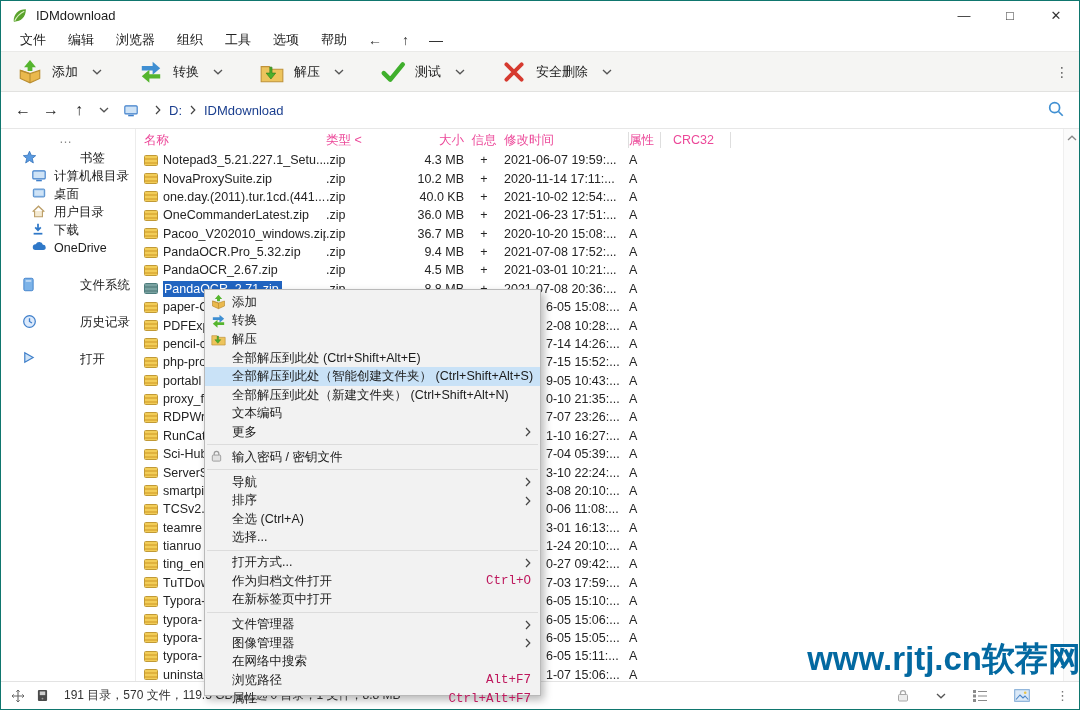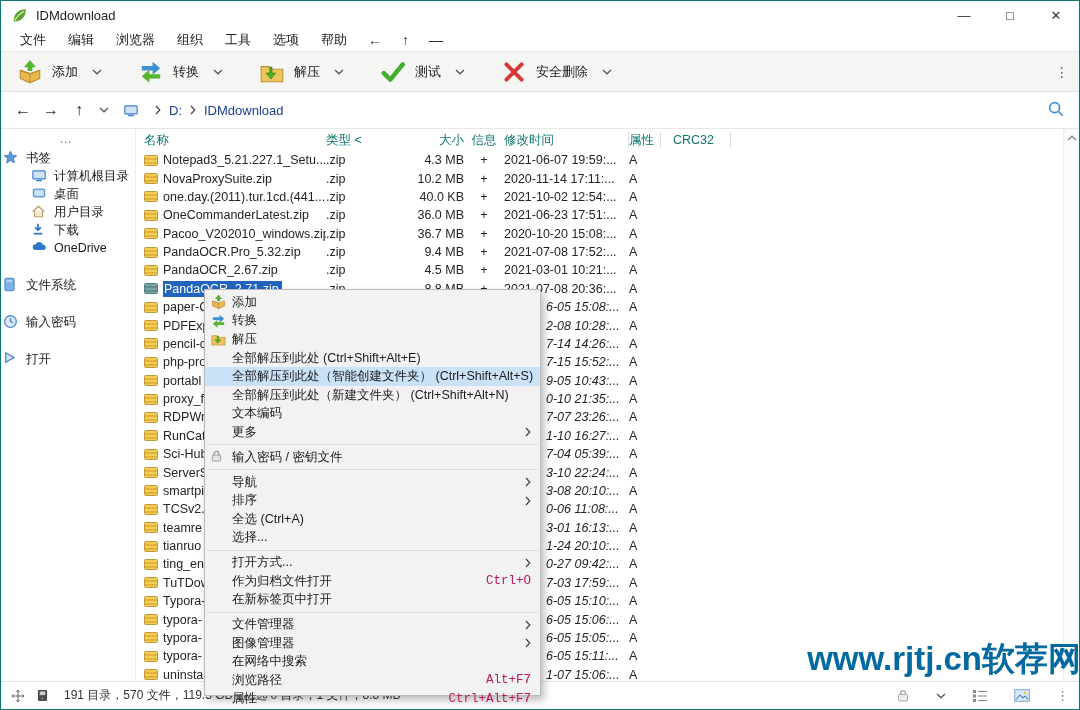--- a/index.html
+++ b/index.html
@@ -40,44 +40,44 @@
   .crumb-sep{display:inline-flex;margin:0 8px;}
   .crumb{font-size:13px;color:#1b3f8f;}
   .search-btn{margin-left:auto;width:20px;height:20px;display:inline-flex;margin-right:4px;}
 
   
   .main{position:absolute;top:128px;left:0;right:0;bottom:27px;display:flex;background:#fff;}
   .sidebar{width:135px;border-right:1px solid #ececec;box-sizing:border-box;padding-top:2px;position:relative;}
   .side-header{height:18px;color:#8a8a8a;font-size:13px;padding-left:58px;letter-spacing:1px;}
   .side-item{display:flex;align-items:center;height:18px;font-size:12.5px;color:#1c1c1c;}
   .side-item .sicon{width:16px;height:16px;display:inline-flex;margin-right:7px;flex:none;}
-  .lvl0{padding-left:2px;}
+  .lvl0{padding-left:21px;gap:35px;}
   .lvl1{padding-left:30px;}
   .gap-top{margin-top:19px;}
 
   .filearea{flex:1;position:relative;}
-  .listheader{height:22px;display:flex;align-items:center;font-size:12.5px;color:#0f766e;}
+  .listheader{height:22px;display:flex;align-items:center;font-size:12.5px;color:#ec4899;}
   .hcell{box-sizing:border-box;height:16px;line-height:16px;}
   .rows{position:absolute;top:22px;left:0;right:16px;bottom:0;overflow:hidden;}
   .row{height:18.38px;display:flex;align-items:center;font-size:12.5px;color:#242424;}
   .cell{box-sizing:border-box;white-space:nowrap;overflow:hidden;}
   .c-name{width:190px;display:flex;align-items:center;padding-left:8px;}
   .c-type{width:45px;}
   .c-size{width:93px;text-align:right;}
   .c-info{width:40px;text-align:center;}
   .c-mtime{width:125px;}
   .c-attr{width:32px;}
   .c-crc{width:70px;padding-left:12px;}
   .hb{border-right:1px solid #dedede;}
   .zipicon{width:14px;height:11px;flex:none;margin-right:5px;border:1px solid #c19a36;border-radius:1.5px;
     background:repeating-linear-gradient(180deg,#f2cd58 0 2px,#e0b23e 2px 4px);position:relative;box-sizing:border-box;}
   .zipicon.teal{border-color:#4d7d7d;background:repeating-linear-gradient(180deg,#7aa3a2 0 2px,#628c8b 2px 4px);}
   .name-text{white-space:nowrap;overflow:hidden;}
   .sel .name-text{background:var(--sel,#2164c0);color:#fff;padding:1px 3px 1px 1px;}
-  .frag-mtime{padding-left:42px;font-style:italic;}
+  .frag-mtime{padding-left:42px;}
 
   .vscroll{position:absolute;top:0;bottom:0;right:0;width:16px;background:#fbfbfb;border-left:1px solid #efefef;box-sizing:border-box;}
   .vscroll .sarrow{display:flex;justify-content:center;padding-top:6px;}
 
   
   .contextmenu{position:absolute;left:203px;top:288px;width:337px;height:407px;z-index:40;
     background:#f2f2f2;border:1px solid #b9b9b9;box-shadow:3px 4px 8px rgba(0,0,0,.28);
     box-sizing:border-box;padding:3px 0;display:flex;flex-direction:column;}
   .cm-item{display:flex;align-items:center;height:18.6px;flex:none;padding:0 9px 0 5px;font-size:12.5px;color:#1b1b1b;}
   .cm-item .cmicon{width:17px;height:16px;display:inline-flex;flex:none;}
@@ -307,21 +307,21 @@
             </span>
             <span>文件系统</span>
           </div>
           <div class="side-item lvl0 gap-top">
             <span class="sicon">
               <svg width="15" height="15" viewBox="0 0 16 16">
                 <circle cx="8" cy="8" r="6.2" fill="#dceafc" stroke="#3f7fca" stroke-width="1.3"></circle>
                 <path d="M8 4.4 V8 L10.6 9.6" stroke="#3f7fca" stroke-width="1.4" fill="none"></path>
               </svg>
             </span>
-            <span>输入密码</span>
+            <span>历史记录</span>
           </div>
           <div class="side-item lvl0 gap-top">
             <span class="sicon">
               <svg width="13" height="13" viewBox="0 0 14 14">
                 <path d="M3 1.8 L12 7 L3 12.2 Z" fill="#cfe3f6" stroke="#3f7fca" stroke-width="1.3"></path>
               </svg>
             </span>
             <span>打开</span>
           </div>
         </div>

